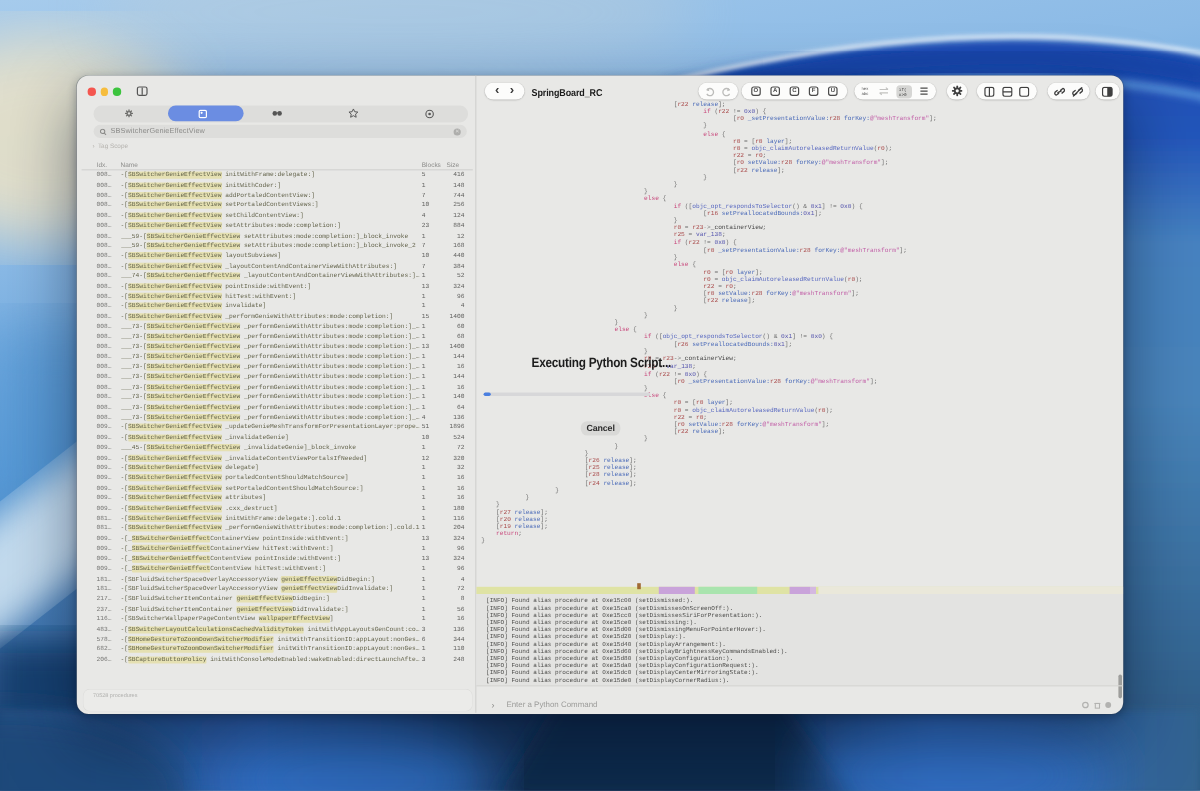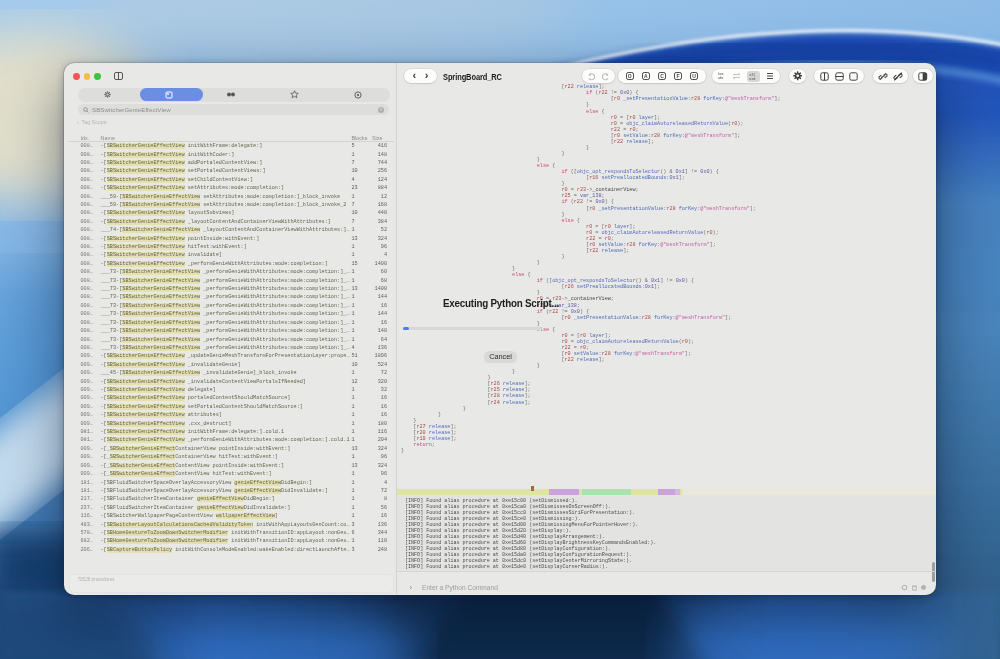--- a/index.html
+++ b/index.html
@@ -47,21 +47,21 @@
 #code .v{color:#444}
 
 .pill{position:absolute;top:6px;height:14px;background:#fcfcfb;border-radius:7px;box-shadow:0 0 0 .5px rgba(0,0,0,.06),0 .6px 1.6px rgba(0,0,0,.18);display:flex;align-items:center;justify-content:space-evenly}
 #title{position:absolute;left:46.5px;top:8.5px;font-size:8.3px;font-weight:bold;color:#1b1b1b;letter-spacing:-.1px;transform:scaleX(.9);transform-origin:0 0}
 .nav{font-size:11px;color:#3a3a3a;font-weight:bold;margin-top:-1.5px}
 .lsq{width:8.6px;height:8.6px;border:1px solid #4a4a4a;border-radius:2.2px;font-size:5px;font-weight:bold;color:#4a4a4a;display:flex;align-items:center;justify-content:center}
 
 #dlgtxt{position:absolute;left:46.5px;top:233.5px;font-size:11.3px;font-weight:bold;color:#1d1d1d;letter-spacing:-.25px;transform:scaleX(.87);transform-origin:0 0}
 #ptrack{position:absolute;left:7px;top:264.3px;width:139px;height:3.2px;background:#d7d7d9;border-radius:1.6px}
 #pdot{position:absolute;left:0;top:0;width:6px;height:3.2px;background:#4a7fe0;border-radius:1.6px}
-#cancel{position:absolute;left:88px;top:288px;width:33px;height:11.6px;background:#d9d9d7;border-radius:5.4px;font-size:7.4px;font-weight:normal;color:#2c2c2c;text-align:center;line-height:11.4px;letter-spacing:-.1px}
+#cancel{position:absolute;left:88px;top:288px;width:33px;height:11.6px;background:#d9d9d7;border-radius:5.4px;font-size:7.4px;font-weight:bold;color:#2c2c2c;text-align:center;line-height:11.4px;letter-spacing:-.1px}
 
 #strip{position:absolute;left:1px;top:426px;width:539px;height:5.6px;background:#dfe3a4}
 #strip .seg{position:absolute;top:0;height:100%}
 
 #logarea{position:absolute;left:1px;top:431.6px;width:539px;height:76px;background:#e3e3e1}
 #log{position:absolute;left:8px;top:3.0px;font-family:"Liberation Mono",monospace;font-size:5.05px;line-height:6.02px;white-space:pre;color:#4c4c4a}
 #sthumb{position:absolute;left:535.5px;top:499px;width:3px;height:20px;background:#9e9e9c;border-radius:1.5px}
 
 #cdiv{position:absolute;left:1px;top:507.5px;width:539px;height:1px;background:#d5d5d3}
 #prompt{position:absolute;left:26px;top:521px;font-size:6.6px;color:#9c9c9a}

